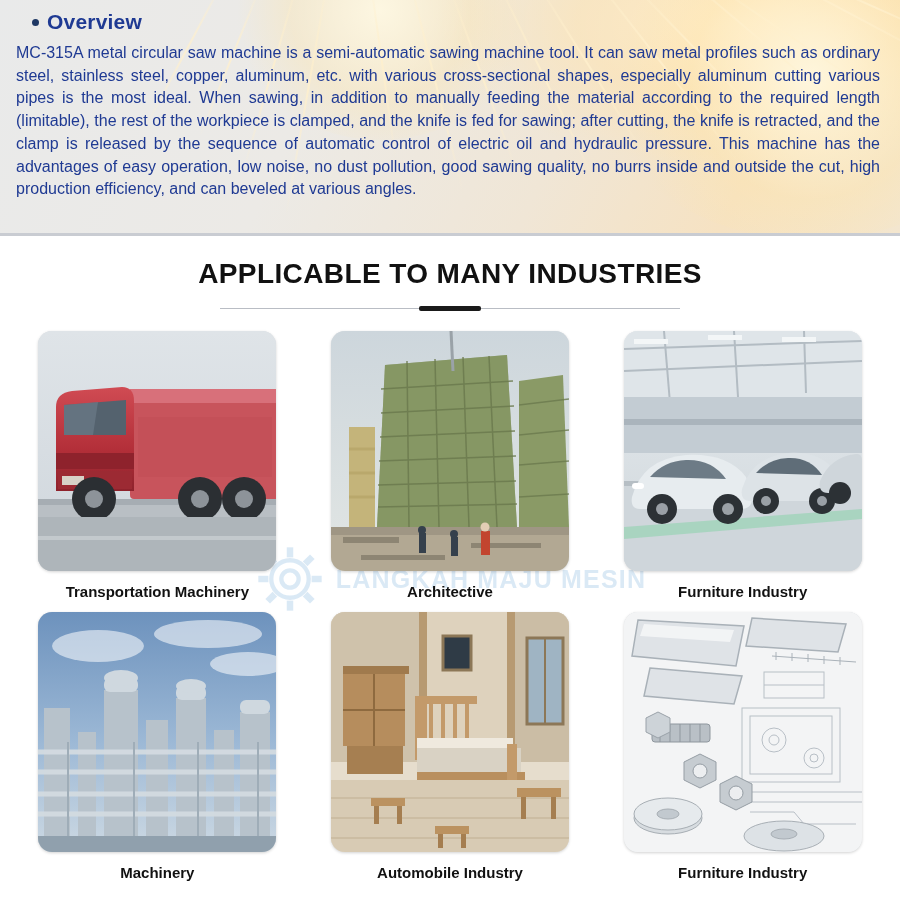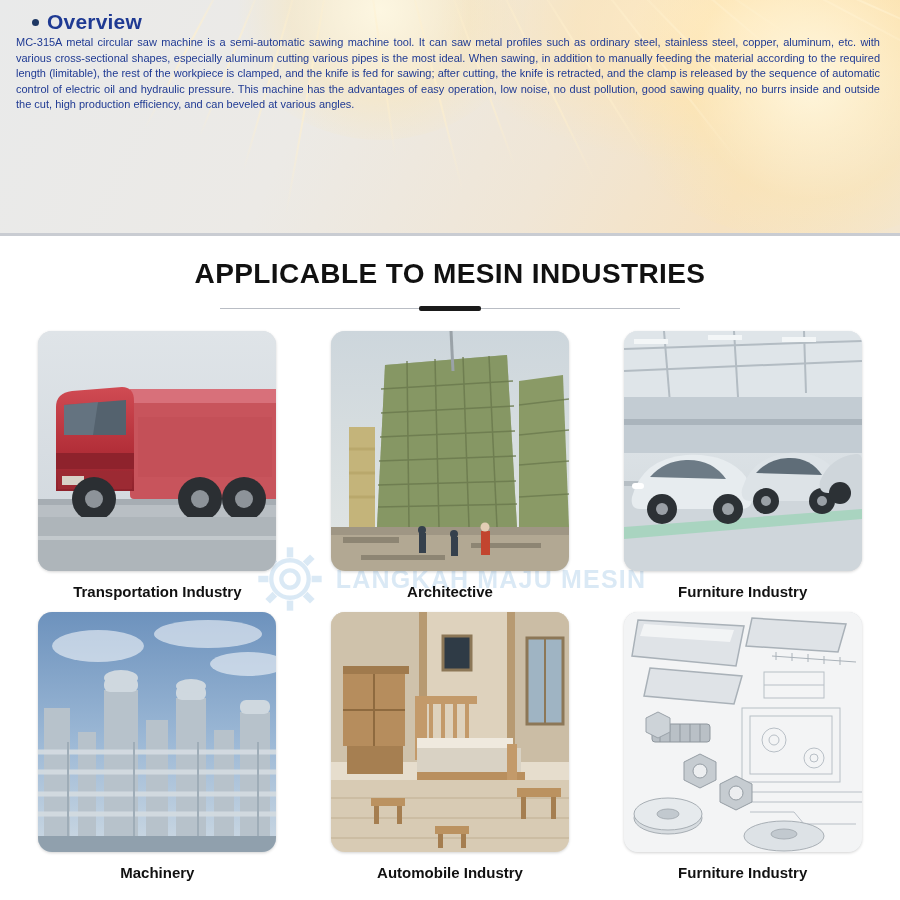--- a/index.html
+++ b/index.html
@@ -35,34 +35,34 @@
     background: radial-gradient(circle, rgba(255,248,225,0.9) 0%, rgba(255,230,170,0.35) 45%, rgba(255,225,160,0) 72%);
     pointer-events:none;
   }
 
   .overview-inner { position: relative; z-index: 3; padding: 10px 16px 0 16px; }
 
   .overview-heading {
     display: flex; align-items: center;
     gap: 8px;
     margin-left: 16px;
-    margin-bottom: 1px;
+    margin-bottom: 8px;
   }
   .bullet-dot {
     width: 7px; height: 7px; border-radius: 50%;
     background: #1f3864; display: inline-block;
   }
   .overview-title {
     font-size: 21px;
     font-weight: bold;
     color: #1f3a93;
     letter-spacing: .2px;
   }
   .overview-text {
-    font-size: 11px;
+    font-size: 16px;
     line-height: 1.42;
     color: #1f3a93;
     text-align: justify;
     text-justify: inter-word;
     padding-right: 4px;
   }
 
   
   .section-wrap { position: relative; width: 900px; height: 664px; background:#fff; }
 
@@ -171,21 +171,21 @@
     <div class="overview-heading">
       <span class="bullet-dot"></span>
       <span class="overview-title">Overview</span>
     </div>
     <p class="overview-text">MC-315A metal circular saw machine is a semi-automatic sawing machine tool. It can saw metal profiles such as ordinary steel, stainless steel, copper, aluminum, etc. with various cross-sectional shapes, especially aluminum cutting various pipes is the most ideal. When sawing, in addition to manually feeding the material according to the required length (limitable), the rest of the workpiece is clamped, and the knife is fed for sawing; after cutting, the knife is retracted, and the clamp is released by the sequence of automatic control of electric oil and hydraulic pressure. This machine has the advantages of easy operation, low noise, no dust pollution, good sawing quality, no burrs inside and outside the cut, high production efficiency, and can beveled at various angles.</p>
   </div>
 </div>
 
 <div class="section-wrap">
 
-  <div class="section-title">APPLICABLE TO MESIN INDUSTRIES</div>
+  <div class="section-title">APPLICABLE TO MANY INDUSTRIES</div>
   <div class="divider"></div>
 
   <div class="watermark">
     <div class="wm-gear">
       <svg viewBox="0 0 100 100">
         <g fill="none" stroke="#a8cbe8" stroke-width="6">
           <circle cx="50" cy="50" r="26"></circle>
           <circle cx="50" cy="50" r="12"></circle>
           <g stroke-width="9">
             <line x1="50" y1="6" x2="50" y2="20"></line>
@@ -237,21 +237,21 @@
           <circle cx="56" cy="168" r="22" fill="#2b2f33"></circle>
             <circle cx="56" cy="168" r="9" fill="#8d9399"></circle>
           <circle cx="162" cy="168" r="22" fill="#2b2f33"></circle>
             <circle cx="162" cy="168" r="9" fill="#8d9399"></circle>
           <circle cx="206" cy="168" r="22" fill="#2b2f33"></circle>
             <circle cx="206" cy="168" r="9" fill="#8d9399"></circle>
           <rect x="0" y="186" width="238" height="54" fill="#aeb5ba"></rect>
           <rect x="0" y="205" width="238" height="4" fill="#c3c9cd"></rect>
         </svg>
       </div>
-      <div class="caption">Transportation Industry</div>
+      <div class="caption">Transportation Machinery</div>
     </div>
 
     <div class="cell">
       <div class="thumb">
         <svg viewBox="0 0 238 240" preserveAspectRatio="xMidYMid slice">
           <defs>
             <linearGradient id="sky2" x1="0" y1="0" x2="0" y2="1">
               <stop offset="0%" stop-color="#cdd6dc"></stop>
                 <stop offset="100%" stop-color="#e2e6e4"></stop>
             </linearGradient>

